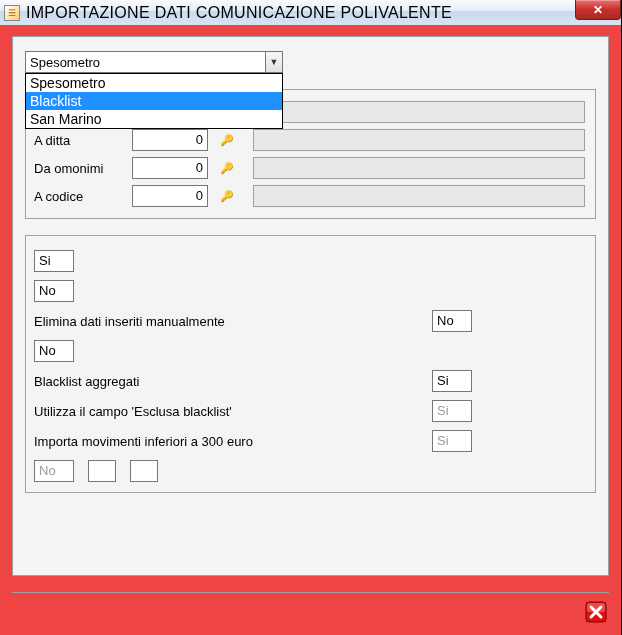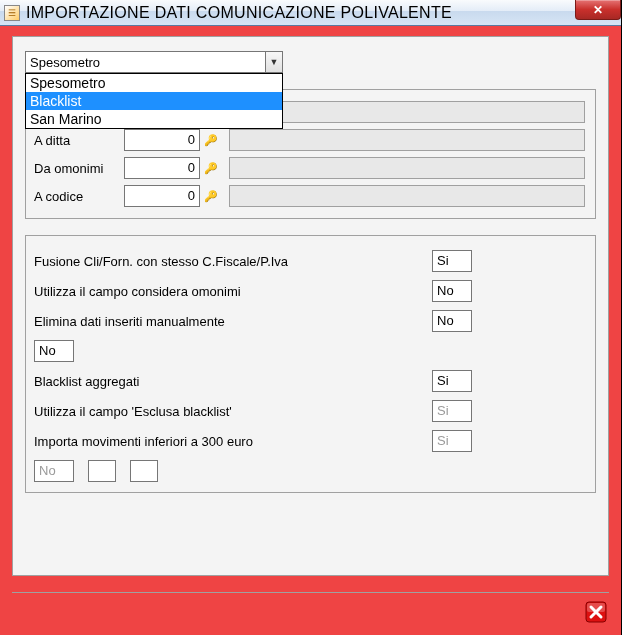--- a/index.html
+++ b/index.html
@@ -117,21 +117,21 @@
   .fieldset {
     border: 1px solid #a0a0a0;
     margin-top: 16px;
     padding: 8px 10px 8px 4px;
     position: relative;
   }
   .fs-upper .row {
     display: flex;
     align-items: center;
     height: 28px;
-    gap: 0;
+    gap: 8px;
   }
   .fs-upper .lbl {
     width: 94px;
     padding-left: 4px;
   }
   .numbox {
     width: 76px;
     height: 22px;
     border: 1px solid #767676;
     background: #fff;
@@ -246,25 +246,23 @@
           <div class="row">
             <div class="lbl">A codice</div>
             <div class="numbox">0</div>
             <span class="key-icon">🔑</span>
             <div class="desc-box"></div>
           </div>
         </div>
 
       <div class="fieldset fs-lower" id="fs-lower">
           <div class="row">
-            <div class="lbl">Fusione Cli/Forn. con stesso C.Fiscale/P.Iva</div>
             <div class="yn-box">Si</div>
           </div>
           <div class="row">
-            <div class="lbl">Utilizza il campo considera omonimi</div>
             <div class="yn-box">No</div>
           </div>
           <div class="row">
             <div class="lbl">Elimina dati inseriti manualmente</div>
             <div class="yn-box">No</div>
           </div>
           <div class="row">
             <div class="yn-box">No</div>
           </div>
           <div class="row">

